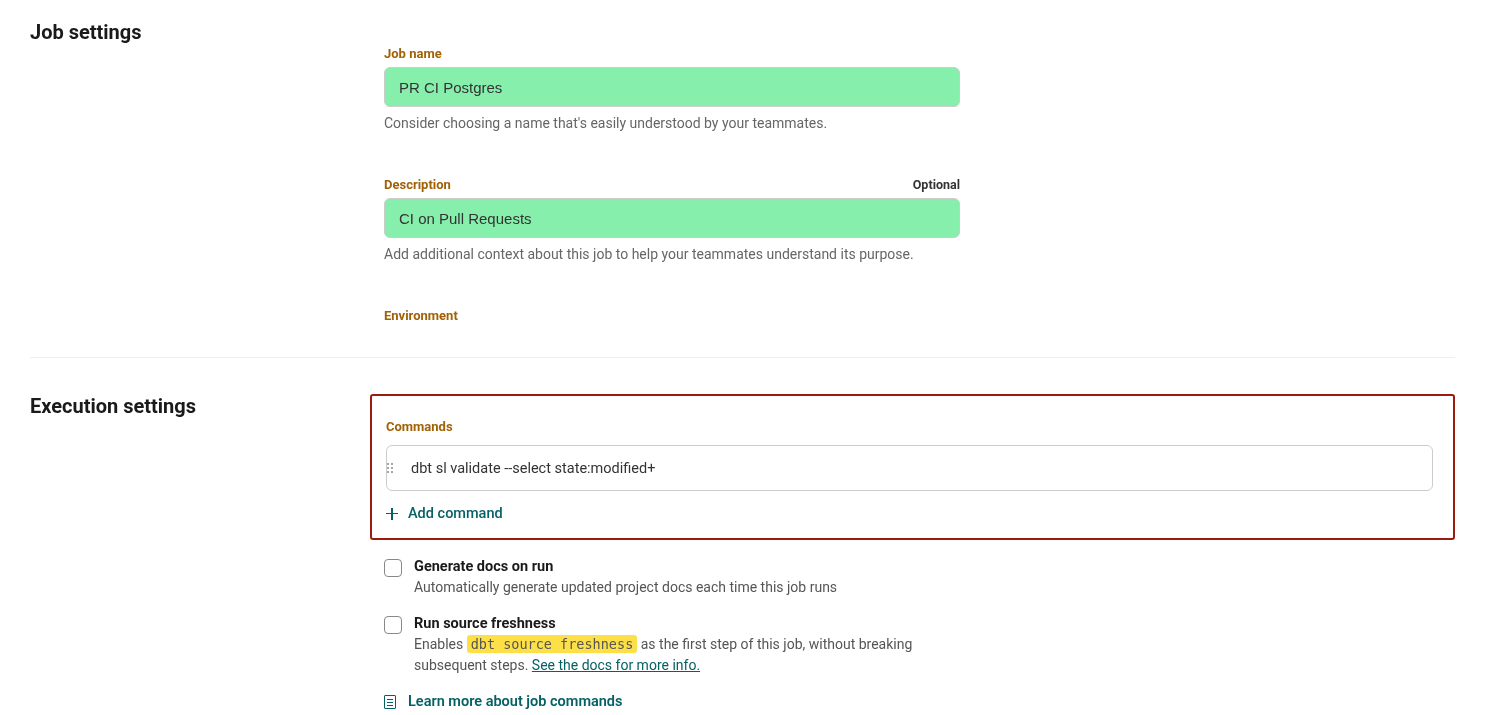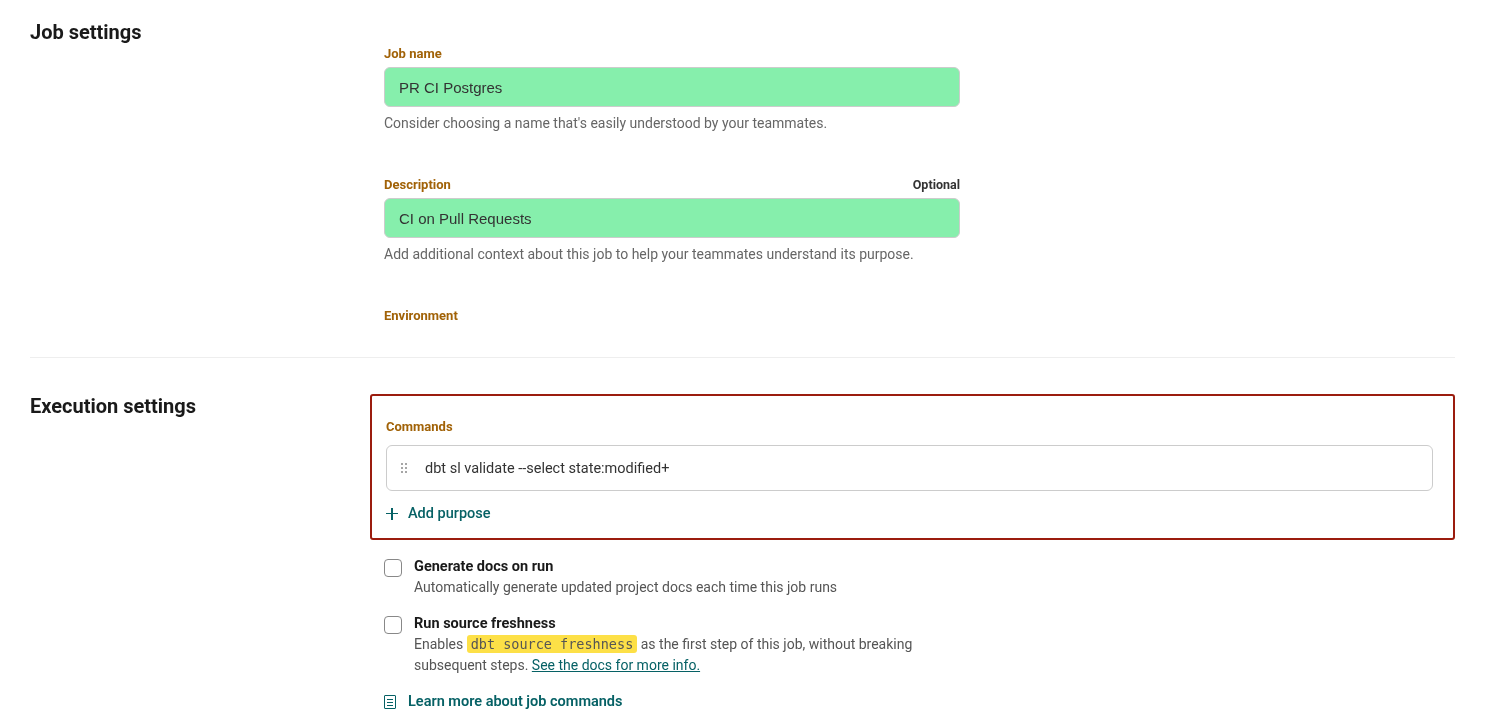--- a/index.html
+++ b/index.html
@@ -80,21 +80,21 @@
       padding: 20px 20px 16px 14px;
       margin-left: -14px;
       margin-bottom: 18px;
     }
     .command-row {
       display: flex;
       align-items: center;
       height: 46px;
       border: 1px solid #ccc;
       border-radius: 6px;
-      padding: 0 14px;
+      padding: 0 0;
       margin-top: 10px;
       margin-bottom: 14px;
       gap: 18px;
     }
     .drag-handle {
       color: #888;
       display: flex;
       flex-direction: column;
       gap: 2px;
       cursor: grab;
@@ -253,21 +253,21 @@
             </span>
           <span class="drag-handle-row">
               <span class="dot"></span>
               <span class="dot"></span>
             </span>
         </span>
         <span class="command-text">dbt sl validate --select state:modified+</span>
       </div>
       <div class="link-btn">
         <span class="plus-icon"></span>
-        <span>Add purpose</span>
+        <span>Add command</span>
       </div>
     </div>
 
     <div class="checkbox-row">
       <div class="checkbox"></div>
       <div class="checkbox-content">
         <div class="checkbox-title">Generate docs on run</div>
         <div class="checkbox-desc">Automatically generate updated project docs each time this job runs</div>
       </div>
     </div>

